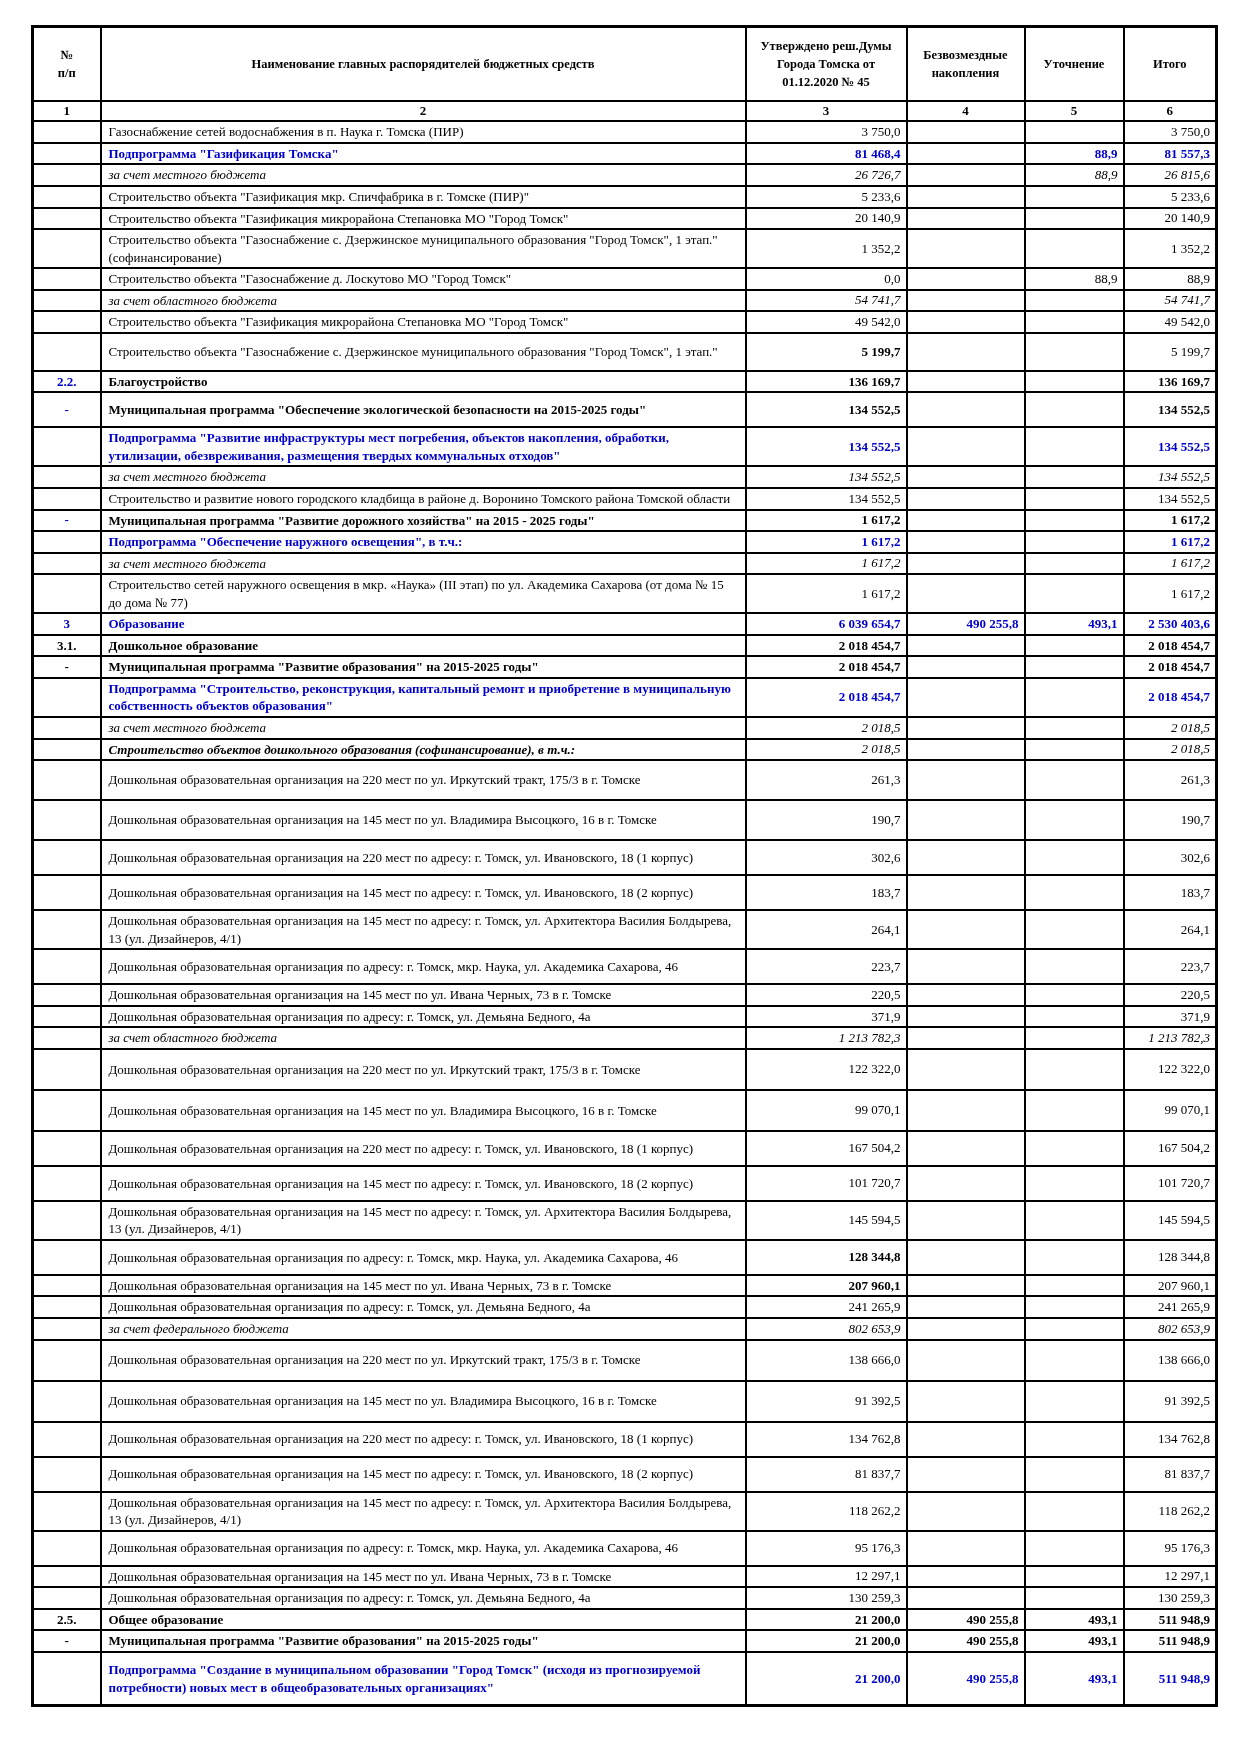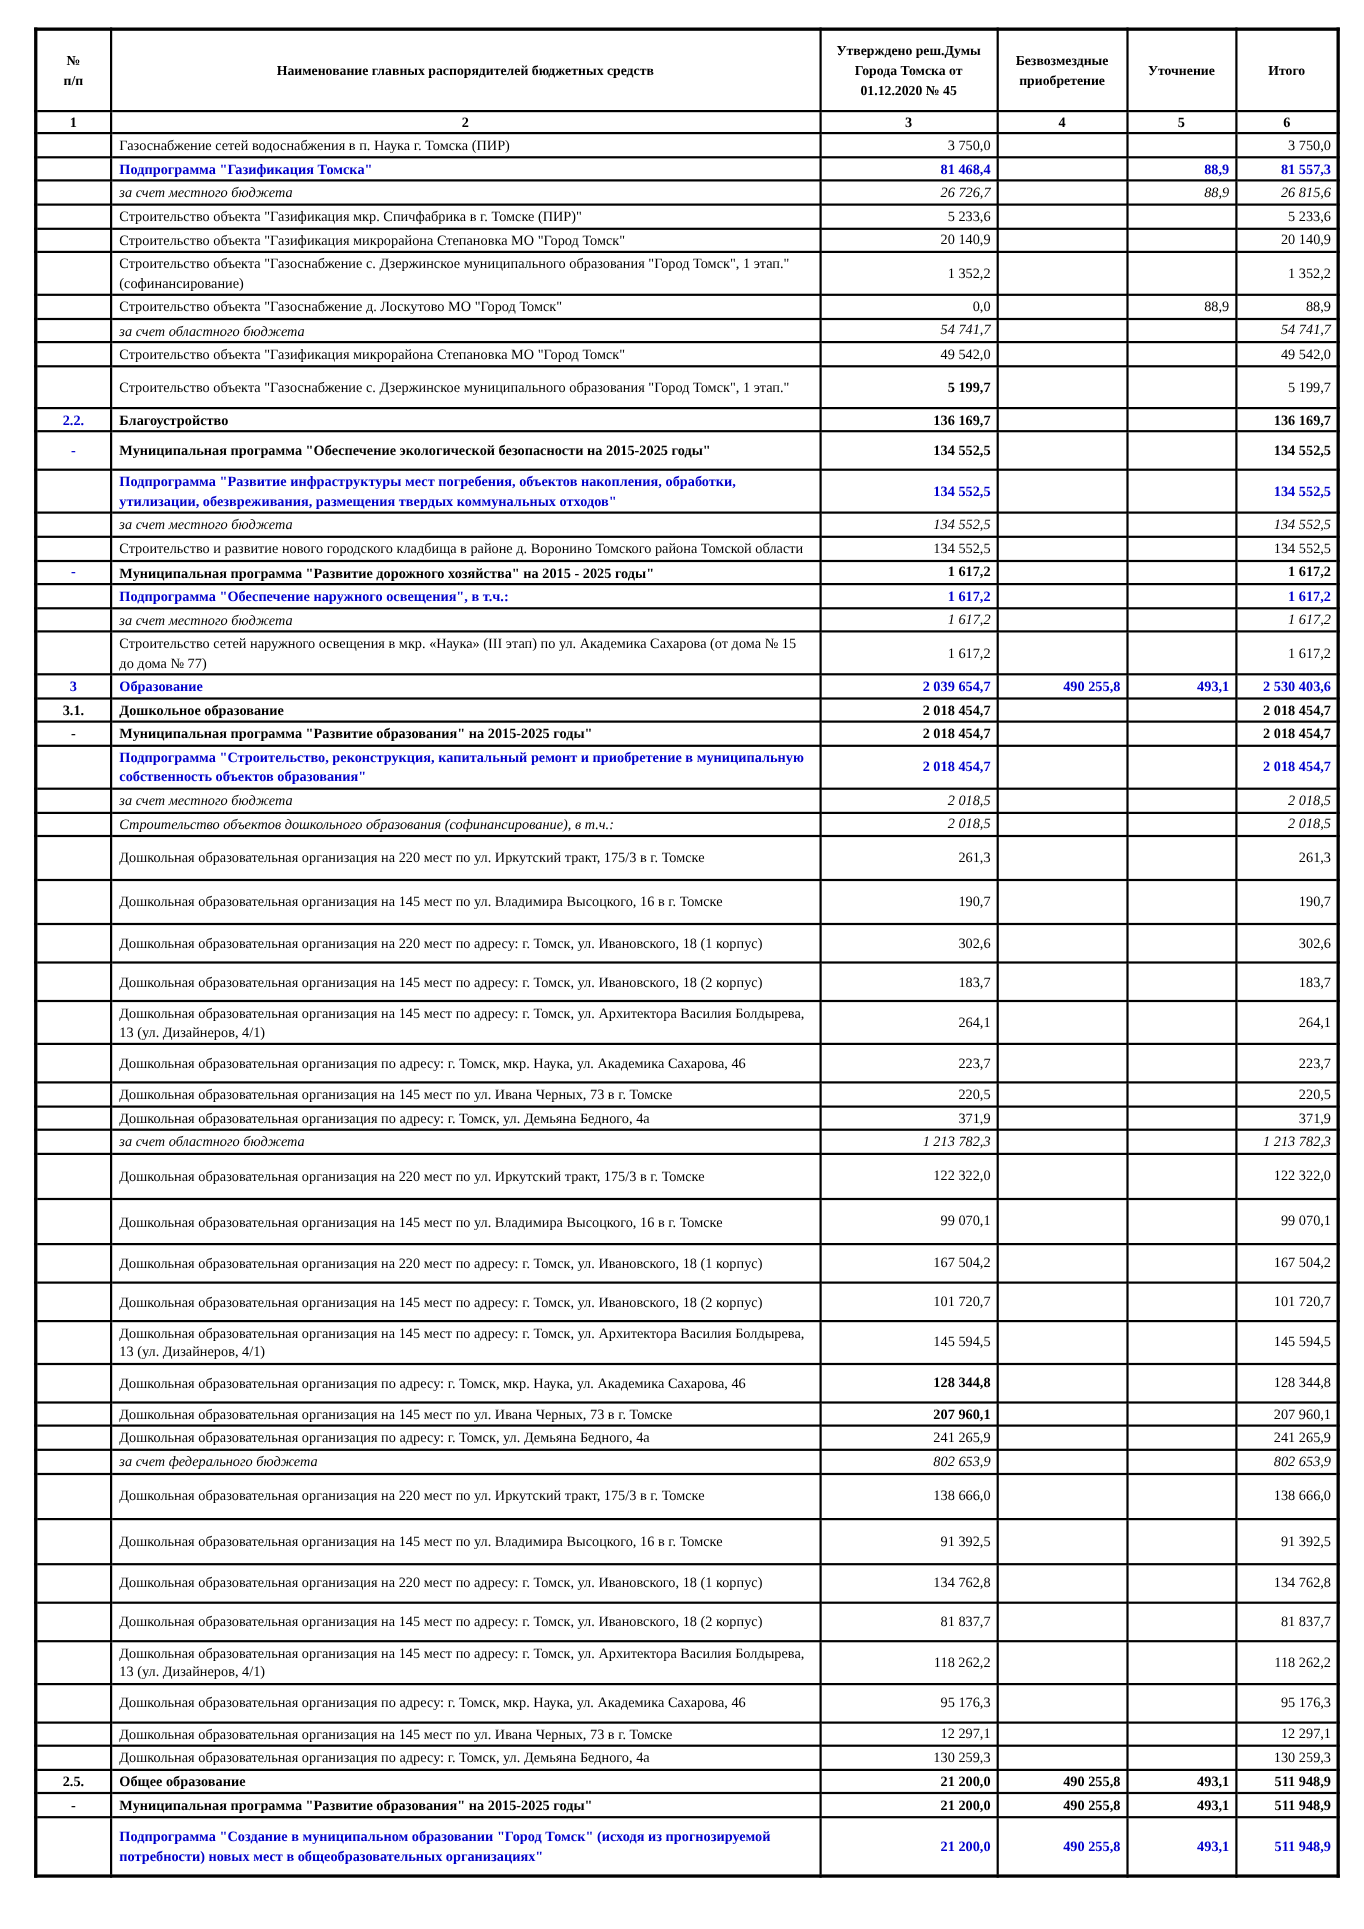--- a/index.html
+++ b/index.html
@@ -18,21 +18,21 @@
   tr.hdr-index{height:18px;}
   tr.hdr-index th{padding:0 4px;font-size:13px;}
   .prelines{white-space:pre-line;}
   td.num{text-align:center;font-weight:bold;font-size:13px;padding:1px 2px;}
   td.name{text-align:left;font-size:13px;line-height:1.35;padding:1px 7px;}
   td.val{text-align:right;font-size:13px;padding:1px 5px;white-space:nowrap;}
   .s-n{font-weight:normal;}
   .s-b{font-weight:bold;}
   .s-bb{font-weight:bold;color:#0000cc;}
   .s-i{font-style:italic;}
-  .s-bi{font-weight:normal;font-style:italic;}
+  .s-bi{font-weight:bold;font-style:italic;}
   .blue{color:#0000cc;}
   .fw-b{font-weight:bold;}
 </style>
 </head>
 <body>
 
 <div class="sheet">
   <table class="budget">
     <colgroup>
       <col class="c-num">
@@ -41,21 +41,21 @@
         <col class="c-grat">
         <col class="c-adj">
         <col class="c-total">
     </colgroup>
     <thead>
       <tr class="hdr-labels">
         <th class="prelines">№
 п/п</th>
         <th>Наименование главных распорядителей бюджетных средств</th>
         <th>Утверждено реш.Думы Города Томска от 01.12.2020 № 45</th>
-        <th>Безвозмездные приобретение</th>
+        <th>Безвозмездные накопления</th>
         <th>Уточнение</th>
         <th>Итого</th>
       </tr>
       <tr class="hdr-index">
         <th>1</th>
         <th>2</th>
         <th>3</th>
         <th>4</th>
         <th>5</th>
         <th>6</th>
@@ -210,21 +210,21 @@
           <td class="num"></td>
           <td class="name s-n">Строительство сетей наружного освещения в мкр. «Наука» (III этап) по ул. Академика Сахарова (от дома № 15 до дома № 77)</td>
           <td class="val s-n">1 617,2</td>
           <td class="val s-n"></td>
           <td class="val s-n"></td>
           <td class="val s-n">1 617,2</td>
         </tr>
         <tr style="height: 18px;">
           <td class="num blue">3</td>
           <td class="name s-bb">Образование</td>
-          <td class="val s-bb">2 039 654,7</td>
+          <td class="val s-bb">6 039 654,7</td>
           <td class="val s-bb">490 255,8</td>
           <td class="val s-bb">493,1</td>
           <td class="val s-bb">2 530 403,6</td>
         </tr>
         <tr style="height: 17px;">
           <td class="num">3.1.</td>
           <td class="name s-b">Дошкольное образование</td>
           <td class="val s-b">2 018 454,7</td>
           <td class="val s-b"></td>
           <td class="val s-b"></td>

